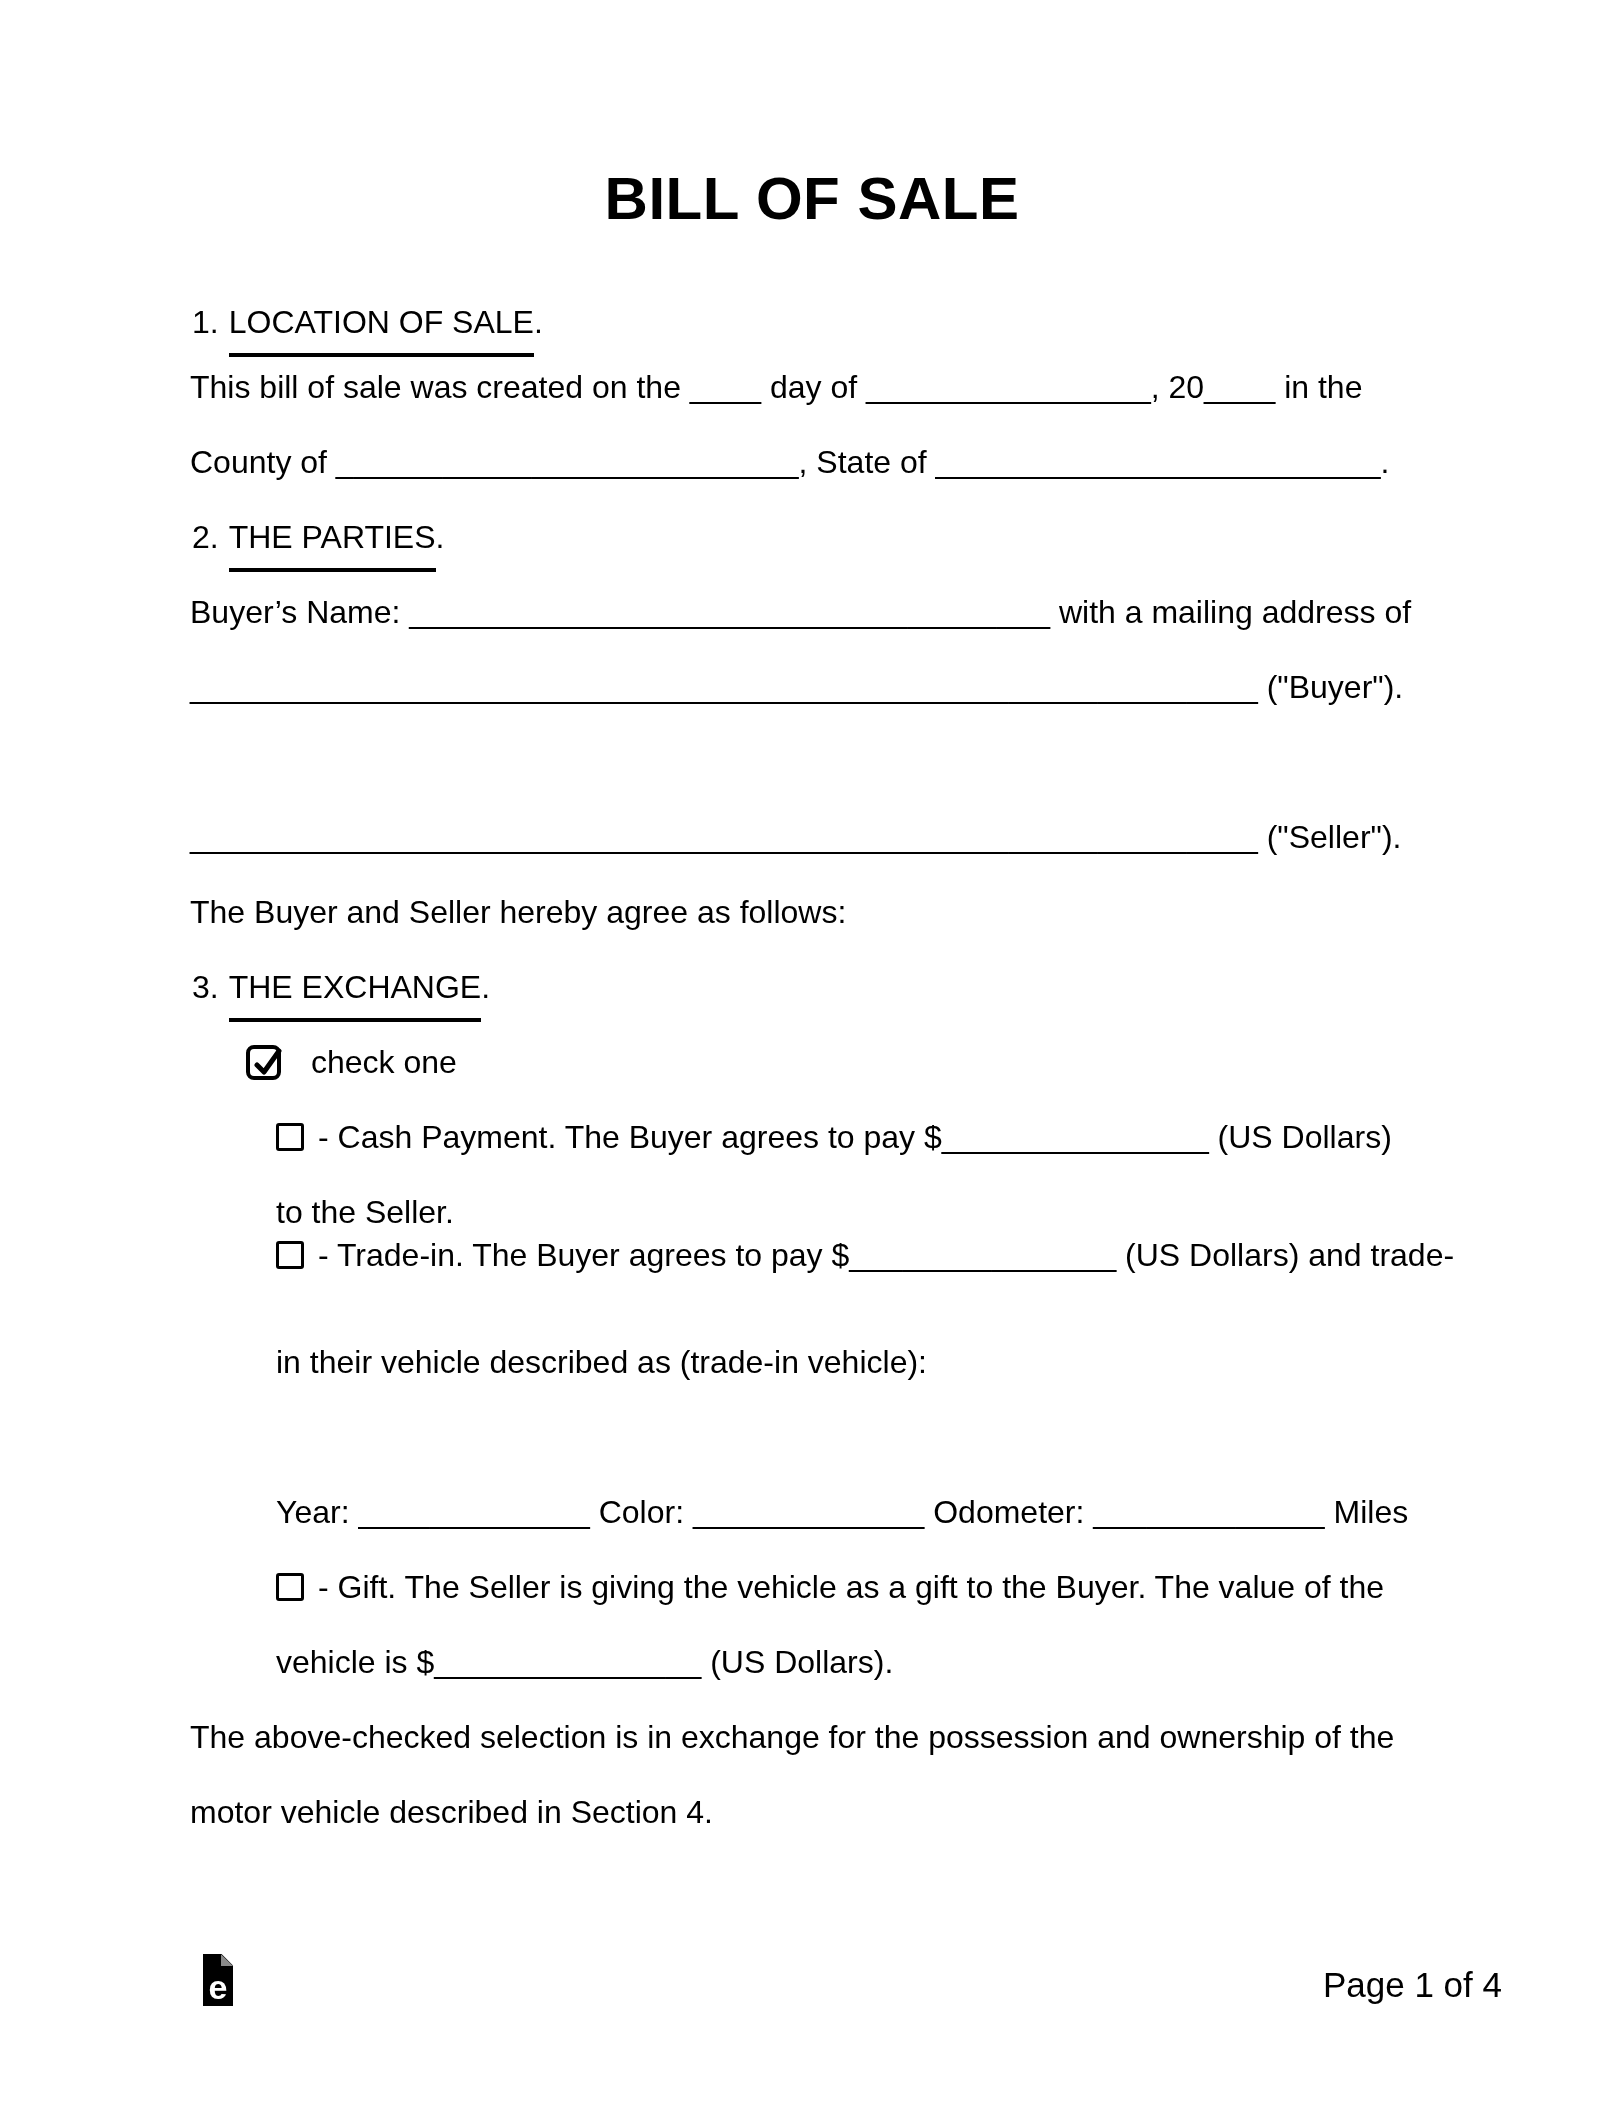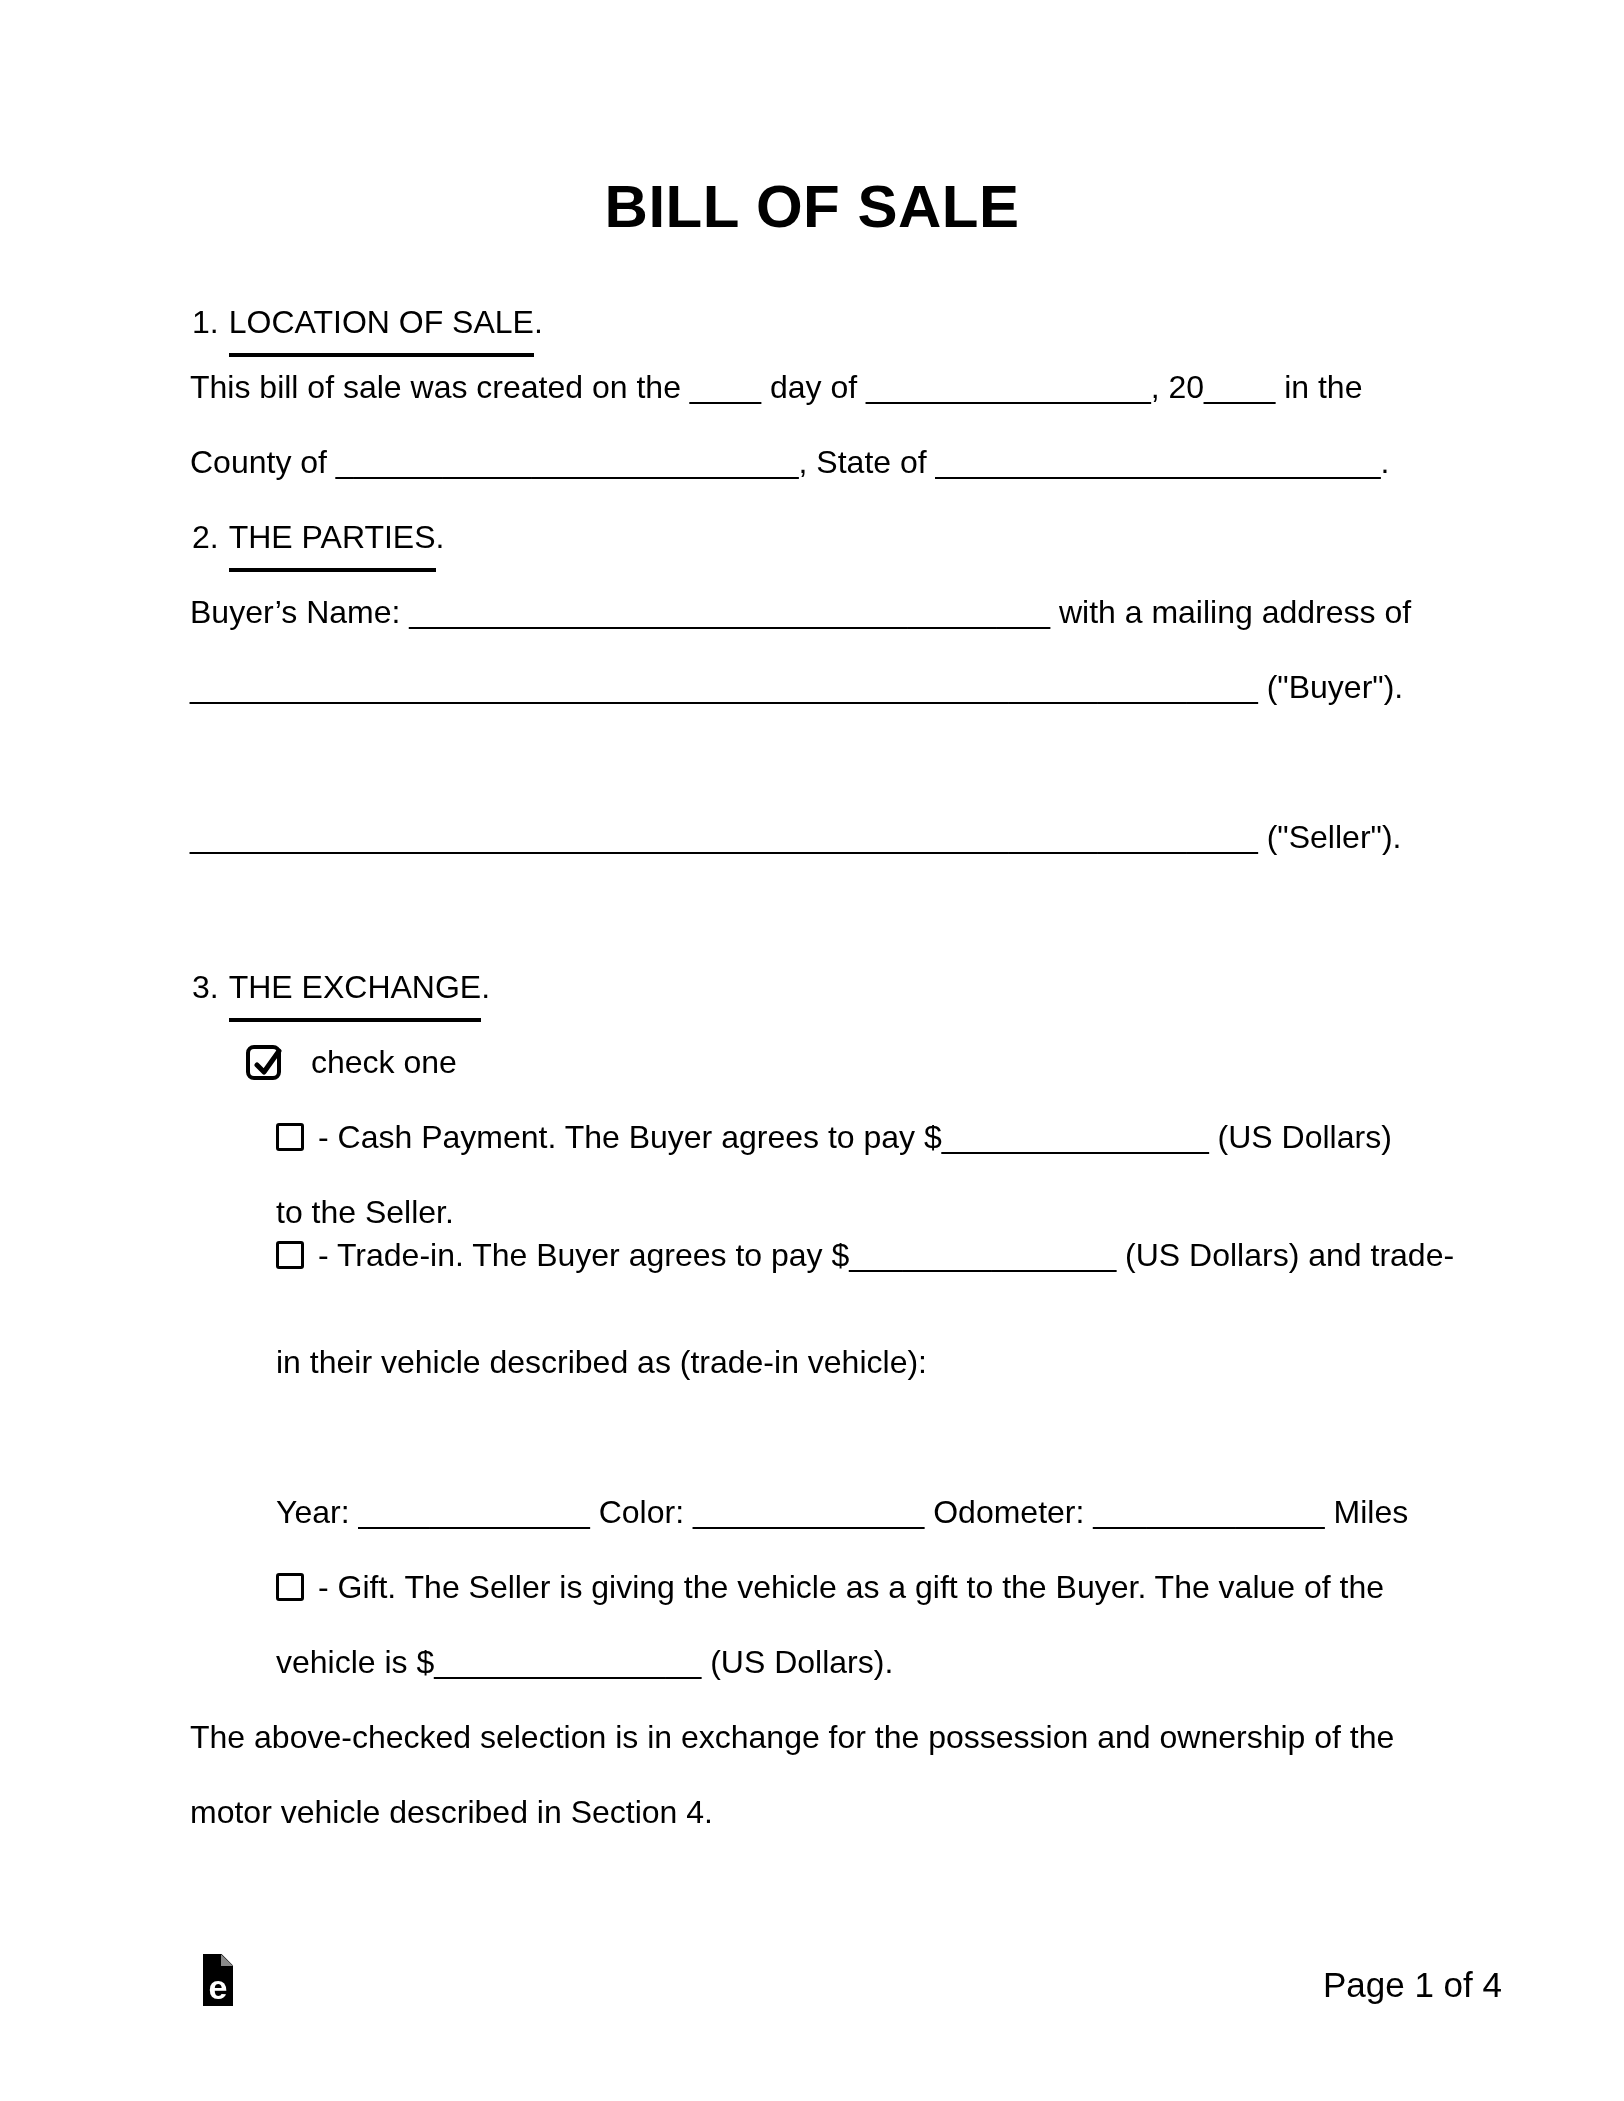--- a/index.html
+++ b/index.html
@@ -8,21 +8,21 @@
     width: 1624px;
     height: 2101px;
     background: #ffffff;
     color: #000000;
     font-family: "Liberation Sans", "DejaVu Sans", sans-serif;
     overflow: hidden;
   }
   .title {
     position: absolute;
     top: 166px; left: 0; right: 0;
-    margin: 8px;
+    margin: 0;
     text-align: center;
     font-size: 60px;
     line-height: 66px;
     font-weight: bold;
     letter-spacing: 0.5px;
   }
   .line {
     position: absolute;
     font-size: 32px;
     line-height: 40px;
@@ -89,20 +89,21 @@
   <div class="line ml" style="top:442px">County of __________________________, State of _________________________.</div>
 
   <div class="line hd" style="top:517px">
     <span class="num">2.</span><span class="hu">THE PARTIES</span><span>.</span>
   </div>
   <div class="line ml" style="top:592px">
     <span class="b">Buyer’s Name</span><span>: ____________________________________ with a mailing address of</span>
   </div>
   <div class="line ml" style="top:667px">____________________________________________________________ ("Buyer").</div>
   <div class="line ml" style="top:817px">____________________________________________________________ ("Seller").</div>
+  <div class="line ml" style="top:892px">The Buyer and Seller hereby agree as follows:</div>
 
   <div class="line hd" style="top:967px">
     <span class="num">3.</span><span class="hu">THE EXCHANGE</span><span>.</span>
   </div>
 
   <div class="line ind2" style="top:1042px">
     <span class="cbx-big"><svg width="34" height="34" viewBox="0 0 34 34">
           <polyline points="7,19 14,26 29,5" fill="none" stroke="#000" stroke-width="5" stroke-linecap="round" stroke-linejoin="round"></polyline>
         </svg></span><span>check one</span>
   </div>

